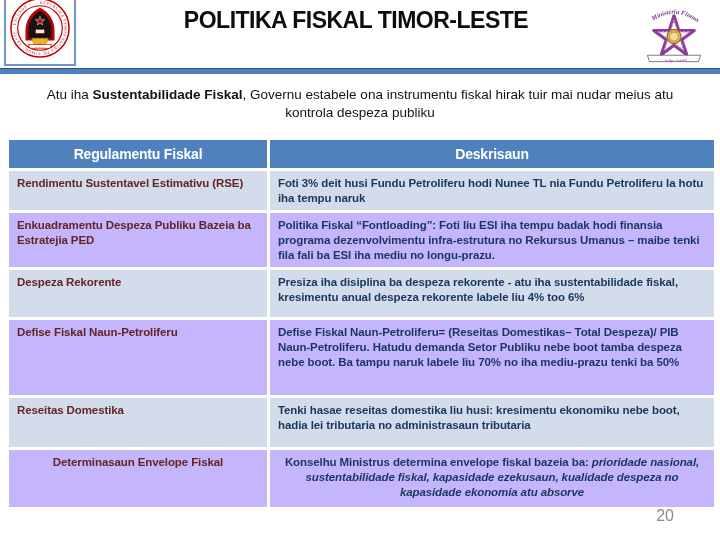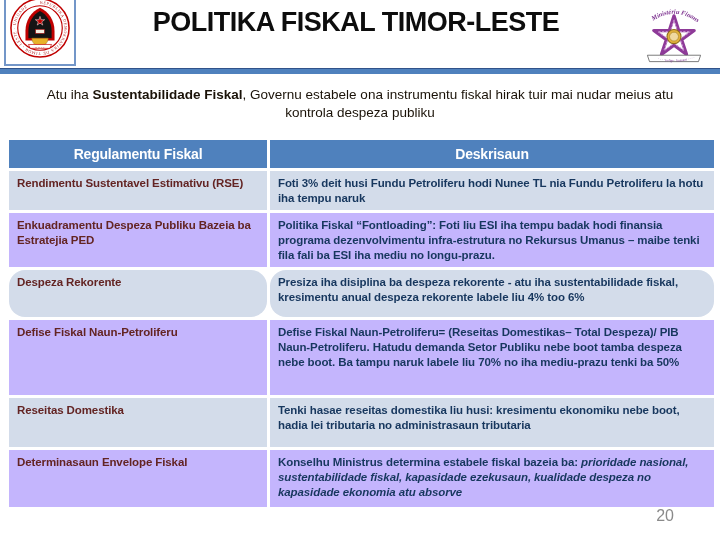--- a/index.html
+++ b/index.html
@@ -8,21 +8,21 @@
     background:#ffffff;font-family:"Liberation Sans",sans-serif;
   }
   
   .logo-left-box{
     position:absolute;left:4px;top:-6px;width:72px;height:72px;
     background:#fff;border:2px solid #7396C8;box-sizing:border-box;
     display:flex;align-items:center;justify-content:center;z-index:2;
   }
   .title-block{position:absolute;left:92px;right:100px;top:7px;text-align:center;}
   .slide-title{
-    font-size:27px;font-weight:bold;color:#0d0d0d;letter-spacing:-0.5px;
+    font-size:23px;font-weight:bold;color:#0d0d0d;letter-spacing:-0.5px;
     margin:0;line-height:1.15;
   }
   .slide-subtitle{
     font-size:15px;font-weight:bold;color:#632423;margin-top:5px;line-height:1.2;
   }
   .logo-right-box{position:absolute;right:8px;top:2px;width:76px;height:66px;}
   .header-rule{
     position:absolute;left:0;top:68px;width:720px;height:6px;
     background:#4F81BD;border-top:1.5px solid #31538a;box-sizing:border-box;
   }
@@ -45,22 +45,22 @@
     font-size:11.5px;font-weight:bold;vertical-align:top;
     padding:5px 8px 4px 8px;line-height:1.3;letter-spacing:-0.1px;
   }
   .fiscal-table col.c-left{width:258px;}
   .fiscal-table col.c-right{width:444px;}
   .fiscal-table tr.band-a td{background:#D3DCEA;}
   .fiscal-table tr.band-b td{background:#c4b5fd;}
   td.cell-left{color:#632423;}
   td.cell-right{color:#17375E;}
   td .ital{font-style:italic;}
-  tr.r1 td{height:28px;} tr.r2 td{height:40px;} tr.r3 td{height:38px;border-radius:16px;}
-  tr.r4 td{height:66px;} tr.r5 td{height:40px;} tr.r6 td{height:48px;}
+  tr.r1 td{height:28px;} tr.r2 td{height:40px;} tr.r3 td{height:38px;}
+  tr.r4 td{height:66px;} tr.r5 td{height:40px;} tr.r6 td{height:48px;text-align:center;}
   
   .page-number{
     position:absolute;top:507px;right:46px;font-size:16px;color:#8A8A8A;
   }
 </style>
 </head>
 <body>
 
 <div class="logo-left-box">
   <span>
@@ -143,18 +143,18 @@
     <tr class="band-b r4">
       <td class="cell-left">Defise Fiskal Naun-Petroliferu</td>
       <td class="cell-right">Defise Fiskal Naun-Petroliferu= (Reseitas Domestikas– Total Despeza)/ PIB Naun-Petroliferu. Hatudu demanda Setor Publiku nebe boot tamba despeza nebe boot. Ba tampu naruk  labele liu 70% no iha mediu-prazu tenki ba 50%</td>
     </tr>
     <tr class="band-a r5">
       <td class="cell-left">Reseitas Domestika</td>
       <td class="cell-right">Tenki hasae reseitas domestika liu husi: kresimentu ekonomiku nebe boot, hadia lei tributaria no administrasaun  tributaria</td>
     </tr>
     <tr class="band-b r6">
       <td class="cell-left">Determinasaun Envelope Fiskal</td>
-      <td class="cell-right"><span>Konselhu Ministrus determina estabele fiskal bazeia ba: </span><span class="ital">prioridade nasional, sustentabilidade fiskal, kapasidade ezekusaun, kualidade despeza no kapasidade ekonomia atu absorve</span></td>
+      <td class="cell-right"><span>Konselhu Ministrus determina envelope fiskal bazeia ba: </span><span class="ital">prioridade nasional, sustentabilidade fiskal, kapasidade ezekusaun, kualidade despeza no kapasidade ekonomia atu absorve</span></td>
     </tr>
   </tbody>
 </table>
 
 <div class="page-number">20</div>
 
 </body></html>

